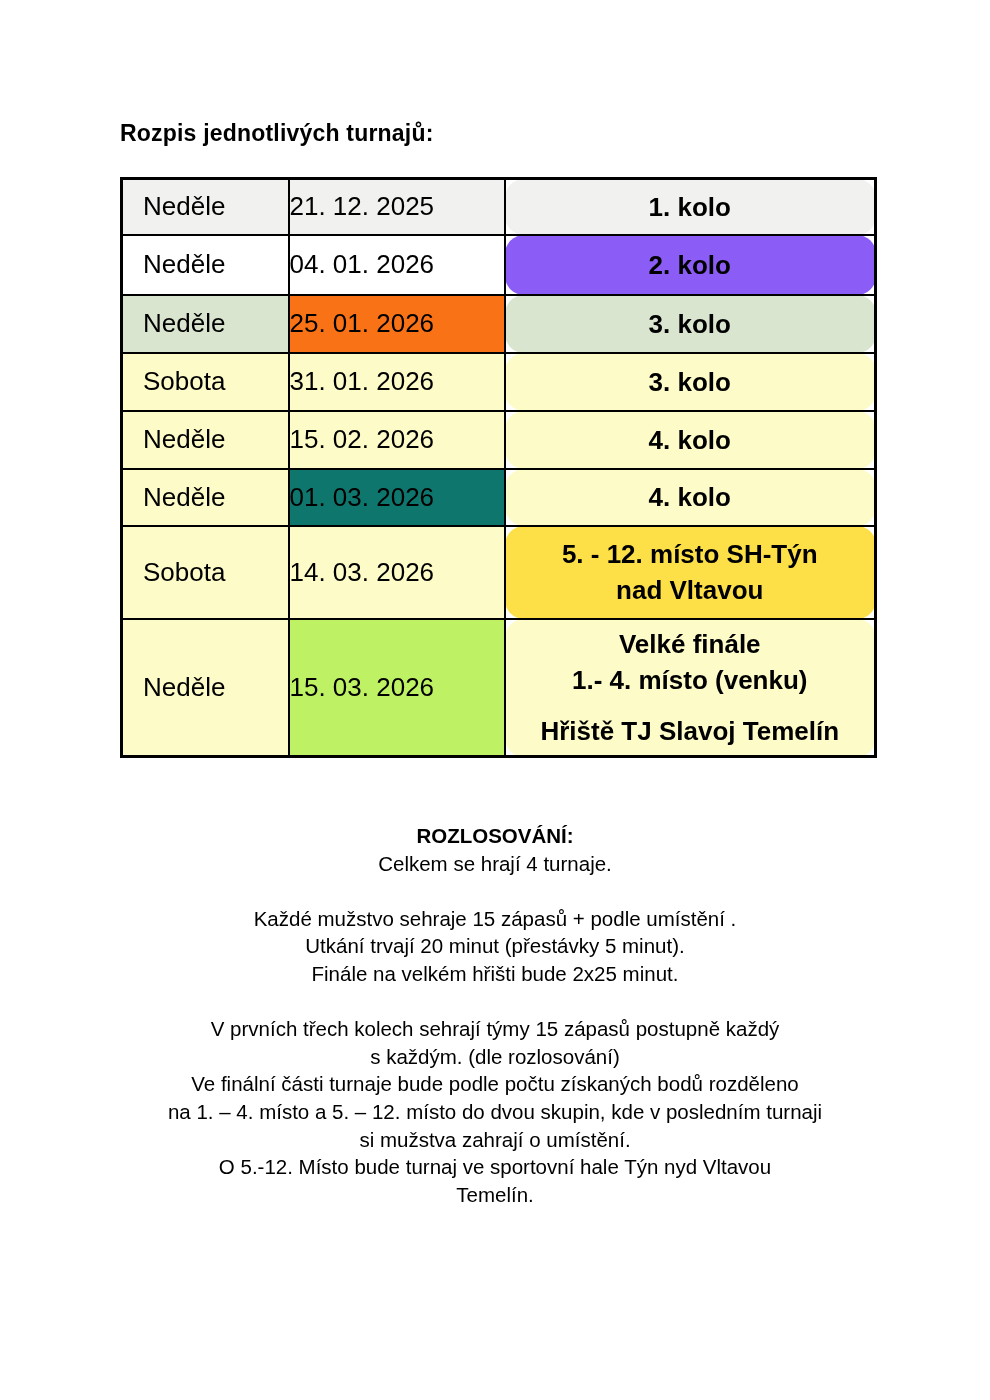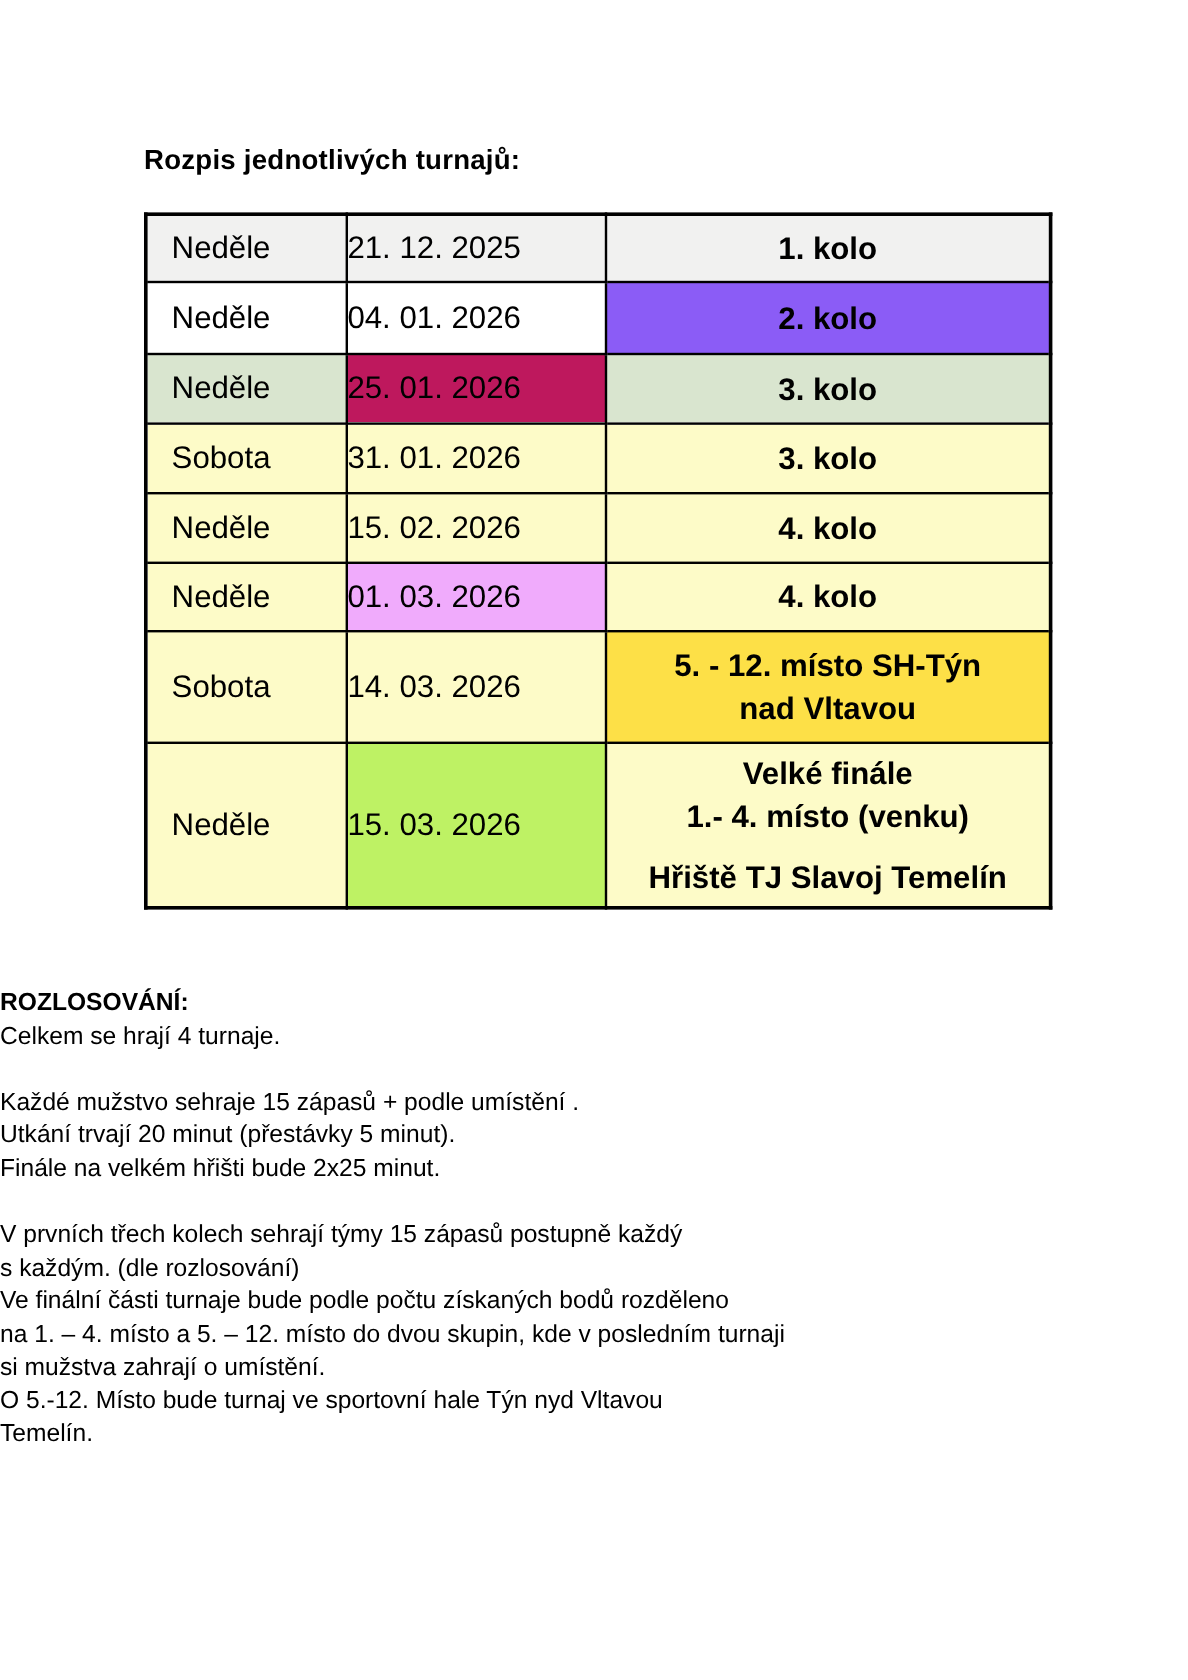--- a/index.html
+++ b/index.html
@@ -44,20 +44,21 @@
   table.schedule col.c-day   { width: 167px; }
   table.schedule col.c-date  { width: 216px; }
   table.schedule col.c-event { width: 371px; }
 
   table.schedule td.day  { padding-left: 20px; }
   table.schedule td.date { }
   table.schedule td.event {
     text-align: center;
     font-weight: bold;
     line-height: 36px;
+    border-radius: 19px;
   }
   table.schedule td.event .evline { display: block; }
   table.schedule td.event .evline.gap-before { margin-top: 15px; }
 
   
   tr.r0 { height: 56px; }
   tr.r1 { height: 60px; }
   tr.r2 { height: 58px; }
   tr.r3 { height: 58px; }
   tr.r4 { height: 58px; }
@@ -66,21 +67,21 @@
   tr.r7 { height: 138px; }
 
   
   tr[data-rowstyle] td { background: #ffffff; }
 
   .info-block {
     position: absolute;
     left: 0;
     top: 822px;
     width: 990px;
-    text-align: left;
+    text-align: center;
     font-size: 20.5px;
     line-height: 27.6px;
   }
   .info-block .para { margin: 0 0 27.6px 0; }
   .info-block .para:last-child { margin-bottom: 0; }
   .info-block .heading-line { font-weight: bold; }
   .info-block .line { display: block; }
 </style>
 </head>
 <body>
@@ -103,42 +104,42 @@
       </tr>
       <tr class="r1" data-rowstyle="white">
         <td class="day" style="background: rgb(255, 255, 255);">Neděle</td>
         <td class="date" style="background: rgb(255, 255, 255);">04. 01. 2026</td>
         <td class="event" style="background: #8b5cf6;">
           <span class="evline">2. kolo</span>
         </td>
       </tr>
       <tr class="r2" data-rowstyle="green">
         <td class="day" style="background: rgb(217, 229, 207);">Neděle</td>
-        <td class="date" style="background: #be185d;">25. 01. 2026</td>
+        <td class="date" style="background: #f97316;">25. 01. 2026</td>
         <td class="event" style="background: rgb(217, 229, 207);">
           <span class="evline">3. kolo</span>
         </td>
       </tr>
       <tr class="r3" data-rowstyle="yellow">
         <td class="day" style="background: rgb(253, 251, 200);">Sobota</td>
         <td class="date" style="background: rgb(253, 251, 200);">31. 01. 2026</td>
         <td class="event" style="background: rgb(253, 251, 200);">
           <span class="evline">3. kolo</span>
         </td>
       </tr>
       <tr class="r4" data-rowstyle="yellow">
         <td class="day" style="background: rgb(253, 251, 200);">Neděle</td>
         <td class="date" style="background: rgb(253, 251, 200);">15. 02. 2026</td>
         <td class="event" style="background: rgb(253, 251, 200);">
           <span class="evline">4. kolo</span>
         </td>
       </tr>
       <tr class="r5" data-rowstyle="yellow">
         <td class="day" style="background: rgb(253, 251, 200);">Neděle</td>
-        <td class="date" style="background: #f0abfc; margin-left: 24px;">01. 03. 2026</td>
+        <td class="date" style="background: #0f766e; margin-left: 24px;">01. 03. 2026</td>
         <td class="event" style="background: rgb(253, 251, 200);">
           <span class="evline">4. kolo</span>
         </td>
       </tr>
       <tr class="r6" data-rowstyle="yellow">
         <td class="day" style="background: rgb(253, 251, 200);">Sobota</td>
         <td class="date" style="background: rgb(253, 251, 200);">14. 03. 2026</td>
         <td class="event" style="background: #fde047;">
           <span class="evline">5. - 12. místo SH-Týn</span>
           <span class="evline">nad Vltavou</span>

